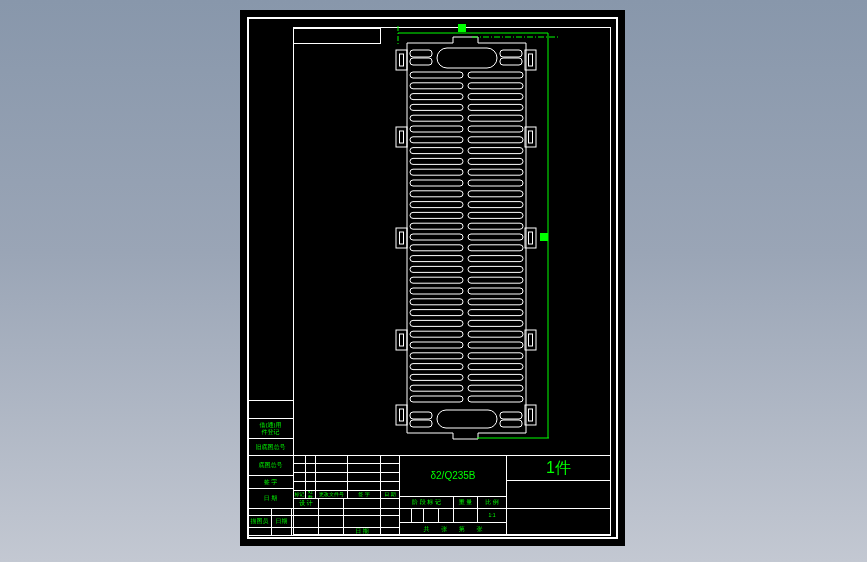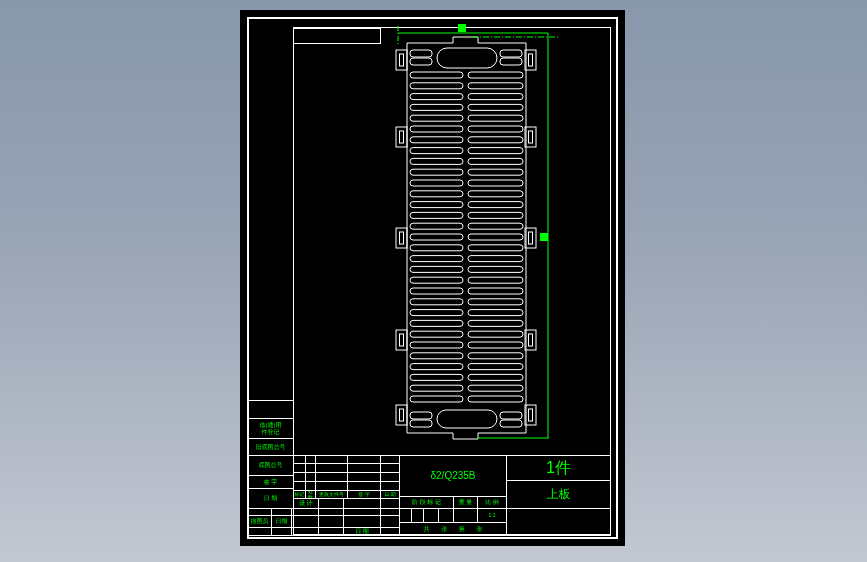--- a/index.html
+++ b/index.html
@@ -181,21 +181,20 @@
   <div class="c f6" style="left:237px;top:486px;width:30px;height:13px;">比 例</div>
   <div class="c" style="left:159px;top:498px;width:13px;height:15px;"></div>
   <div class="c" style="left:171px;top:498px;width:13px;height:15px;"></div>
   <div class="c" style="left:183px;top:498px;width:16px;height:15px;"></div>
   <div class="c" style="left:198px;top:498px;width:16px;height:15px;"></div>
   <div class="c" style="left:213px;top:498px;width:25px;height:15px;"></div>
   <div class="c f5" style="left:237px;top:498px;width:30px;height:15px;">1:1</div>
   <div class="c f6 sheetrow" style="left:159px;top:512px;width:108px;height:14px;">共 张 第 张</div>
 
   <div class="c f11" style="left:266px;top:445px;width:105px;height:26px;">1件</div>
-  <div class="c f12" style="left:266px;top:470px;width:105px;height:29px;">上板</div>
   <div class="c" style="left:266px;top:498px;width:105px;height:28px;"></div>
 
 <div class="c" style="left: 53px; top: 445px; width: 13px; height: 9px;"></div>
     <div class="c" style="left: 65px; top: 445px; width: 11px; height: 9px;"></div>
     <div class="c" style="left: 75px; top: 445px; width: 33px; height: 9px;"></div>
     <div class="c" style="left: 107px; top: 445px; width: 34px; height: 9px;"></div>
     <div class="c" style="left: 140px; top: 445px; width: 20px; height: 9px;"></div>
     <div class="c" style="left: 53px; top: 453px; width: 13px; height: 10px;"></div>
     <div class="c" style="left: 65px; top: 453px; width: 11px; height: 10px;"></div>
     <div class="c" style="left: 75px; top: 453px; width: 33px; height: 10px;"></div>

